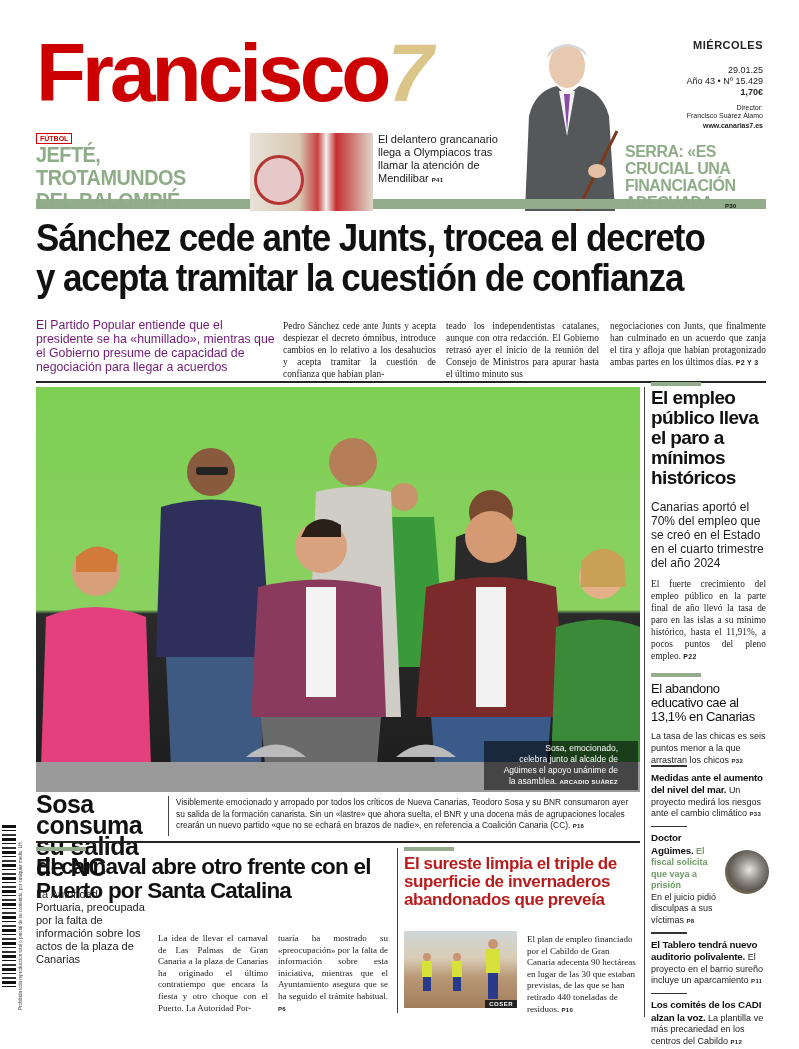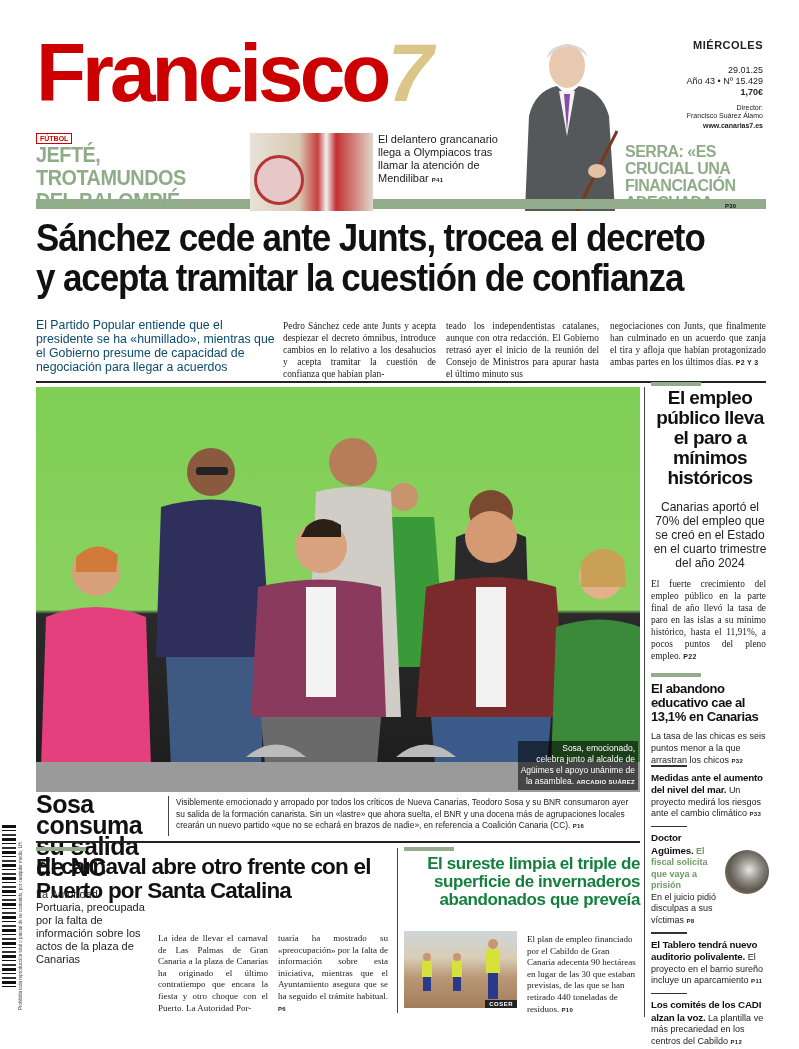--- a/index.html
+++ b/index.html
@@ -27,55 +27,55 @@
   .promo-photo .crest { position: absolute; left: 4px; top: 22px; width: 50px; height: 50px; border-radius: 50%; background: #e6c8c8; border: 3px solid #b53434; }
   .promo2 { left: 378px; top: 133px; width: 120px; font-size: 11px; line-height: 13px; color: #1a1a1a; }
   .pg { font-size: 6px; font-weight: 900; letter-spacing: 0.3px; }
 
   .serra-photo { left: 517px; top: 36px; width: 102px; height: 175px; }
   .serra { left: 625px; top: 143px; width: 150px; color: #8fac88; font-weight: 700; font-size: 16px; line-height: 17px; letter-spacing: -0.5px; }
 
   
   .headline { left: 36px; top: 218px; width: 740px; font-weight: 900; font-size: 38px; line-height: 40px; letter-spacing: -1.2px; color: #111; transform: scaleX(0.92); transform-origin: left top; white-space: nowrap; }
 
-  .deck { left: 36px; top: 318px; width: 240px; font-size: 12.3px; line-height: 14px; color: #0c4a6e; font-weight: 300; }
+  .deck { left: 36px; top: 318px; width: 240px; font-size: 12.3px; line-height: 14px; color: #701a75; font-weight: 300; }
   .col { top: 320px; width: 153px; font-family: "Liberation Serif", serif; font-size: 9.4px; line-height: 12.1px; text-align: justify; hyphens: auto; color: #222; }
 
   .rule-top { left: 36px; top: 381px; width: 604px; height: 1.5px; background: #222; }
   .rule-right { left: 640px; top: 381px; width: 126px; height: 1.5px; background: #222; }
 
   
   .main-photo { left: 36px; top: 387px; width: 604px; height: 405px; overflow: hidden; background: linear-gradient(180deg, #7fcf55 0%, #8ad160 55%, #2a2a2a 56%, #1c1c1c 100%); }
-  .caption { position: absolute; right: 2px; bottom: 2px; text-align: right; color: #fff; font-size: 8.5px; line-height: 11px; background: rgba(0,0,0,0.55); padding: 2px 3px; }
+  .caption { position: absolute; right: 2px; bottom: 2px; text-align: right; color: #fff; font-size: 8.5px; line-height: 11px; background: rgba(0,0,0,0.55); padding: 2px 20px; }
   .caption .credit { font-weight: 900; font-size: 6px; letter-spacing: 0.3px; }
 
   .sosa-head { left: 36px; top: 794px; width: 128px; font-weight: 700; font-size: 25px; line-height: 21px; letter-spacing: -0.5px; color: #111; }
   .sosa-sep { left: 168px; top: 796px; width: 1px; height: 40px; background: #444; }
   .sosa-text { left: 176px; top: 797px; width: 462px; font-size: 8.4px; line-height: 11.6px; color: #222; }
   .rule-mid { left: 36px; top: 841px; width: 604px; height: 1.5px; background: #222; }
 
   
   .accent { height: 4px; width: 50px; background: #93ad8c; }
   .carnaval-head { left: 36px; top: 855px; width: 360px; font-weight: 900; font-size: 22.5px; line-height: 24px; letter-spacing: -0.8px; color: #111; }
   .carnaval-deck { left: 36px; top: 888px; width: 112px; font-size: 11px; line-height: 13px; color: #222; font-weight: 300; }
   .carnaval-col { top: 933px; width: 110px; font-family: "Liberation Serif", serif; font-size: 9px; line-height: 11.6px; text-align: justify; color: #222; }
   .vsep { width: 1px; background: #444; }
 
-  .sureste-head { left: 404px; top: 855px; width: 236px; font-weight: 900; font-size: 17px; line-height: 18px; letter-spacing: -0.4px; color: #15803d; text-align: right; }
+  .sureste-head { left: 404px; top: 855px; width: 236px; font-weight: 900; font-size: 17px; line-height: 18px; letter-spacing: -0.4px; color: #b91c1c; }
   .sureste-photo { left: 404px; top: 931px; width: 113px; height: 77px; background: linear-gradient(180deg, #cfd6d9 0%, #d9cdb6 35%, #b99876 60%, #a27d5c 100%); overflow: hidden; }
   .sureste-photo .credit { position: absolute; right: 0; bottom: 0; background: #222; color: #fff; font-size: 6px; font-weight: 900; padding: 1px 4px; letter-spacing: 0.5px; }
   .sureste-col { left: 527px; top: 934px; width: 112px; font-family: "Liberation Serif", serif; font-size: 9px; line-height: 11.6px; color: #222; }
 
   
-  .rail { left: 644px; width: 122px; text-align: center; }
+  .rail { left: 644px; width: 122px; }
   .rail-line { left: 644px; top: 387px; width: 1px; height: 630px; background: #444; }
   .empleo-head { top: 388px; font-weight: 900; font-size: 19px; line-height: 20px; letter-spacing: -0.6px; color: #111; }
   .empleo-deck { top: 500px; font-size: 12px; line-height: 14px; font-weight: 300; color: #222; }
   .empleo-body { top: 578px; font-family: "Liberation Serif", serif; font-size: 9.4px; line-height: 12px; color: #222; text-align: justify; }
-  .short-head { font-weight: 700; font-size: 13px; line-height: 14px; letter-spacing: -0.4px; color: #111; }
+  .short-head { font-weight: 400; font-size: 13px; line-height: 14px; letter-spacing: -0.4px; color: #111; }
   .short-body { font-size: 9px; line-height: 12px; color: #222; }
   .mini-rule { height: 1.5px; width: 36px; background: #333; margin: 5px 0; }
   .brief { font-size: 9px; line-height: 11.5px; color: #222; }
   .brief b { font-weight: 900; font-size: 9.8px; color: #111; letter-spacing: -0.2px; }
   .green { color: #6f9a66; font-weight: 700; }
   .roldan-photo { position: absolute; right: 0; top: 18px; width: 44px; height: 44px; border-radius: 50%; background: radial-gradient(circle at 55% 45%, #e8e4de 0%, #8e8a84 35%, #5e5a52 60%, #9c8a48 100%); }
 
   
   .barcode { left: 2px; top: 825px; width: 14px; height: 165px; background: repeating-linear-gradient(180deg, #111 0 3px, #fff 3px 5px, #111 5px 6px, #fff 6px 9px, #333 9px 11px, #fff 11px 13px); }
   .legal { left: 18px; top: 1010px; width: 190px; font-size: 4.5px; color: #444; transform: rotate(-90deg); transform-origin: left top; white-space: nowrap; }

